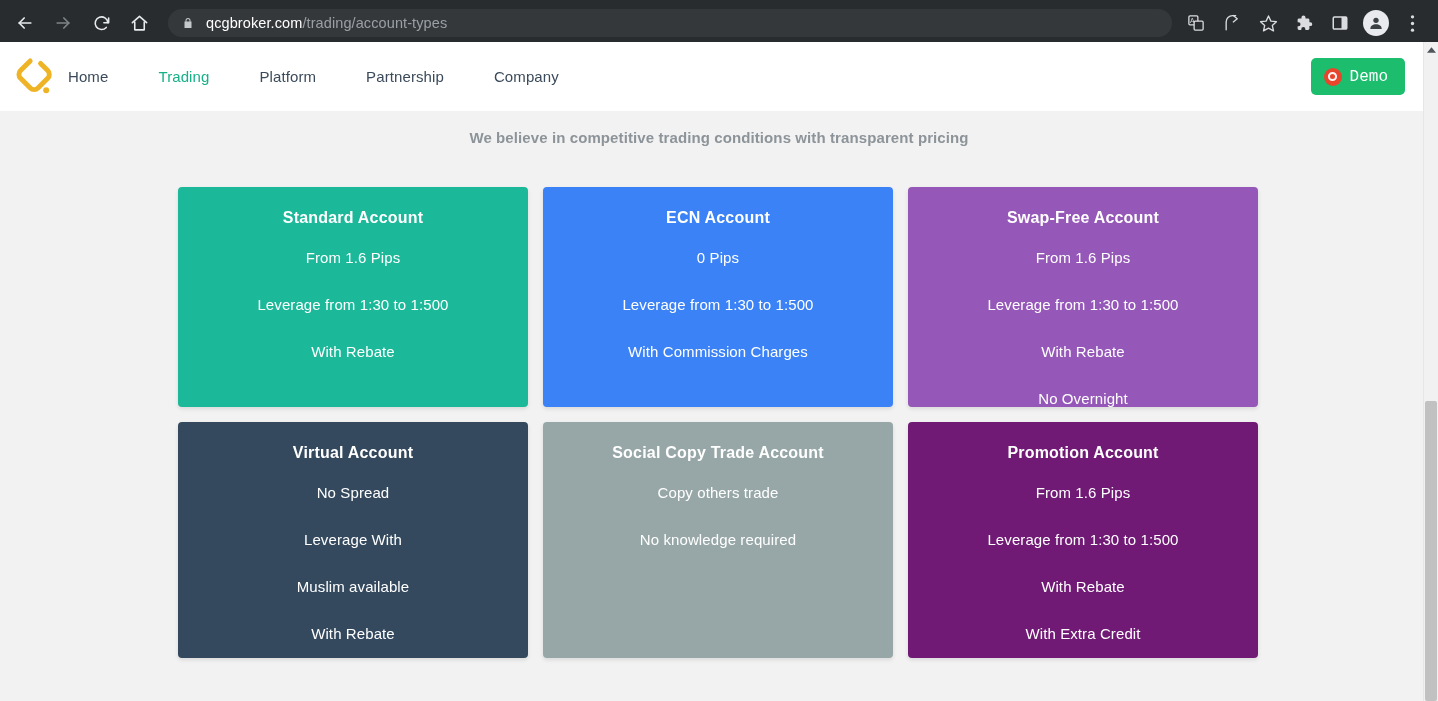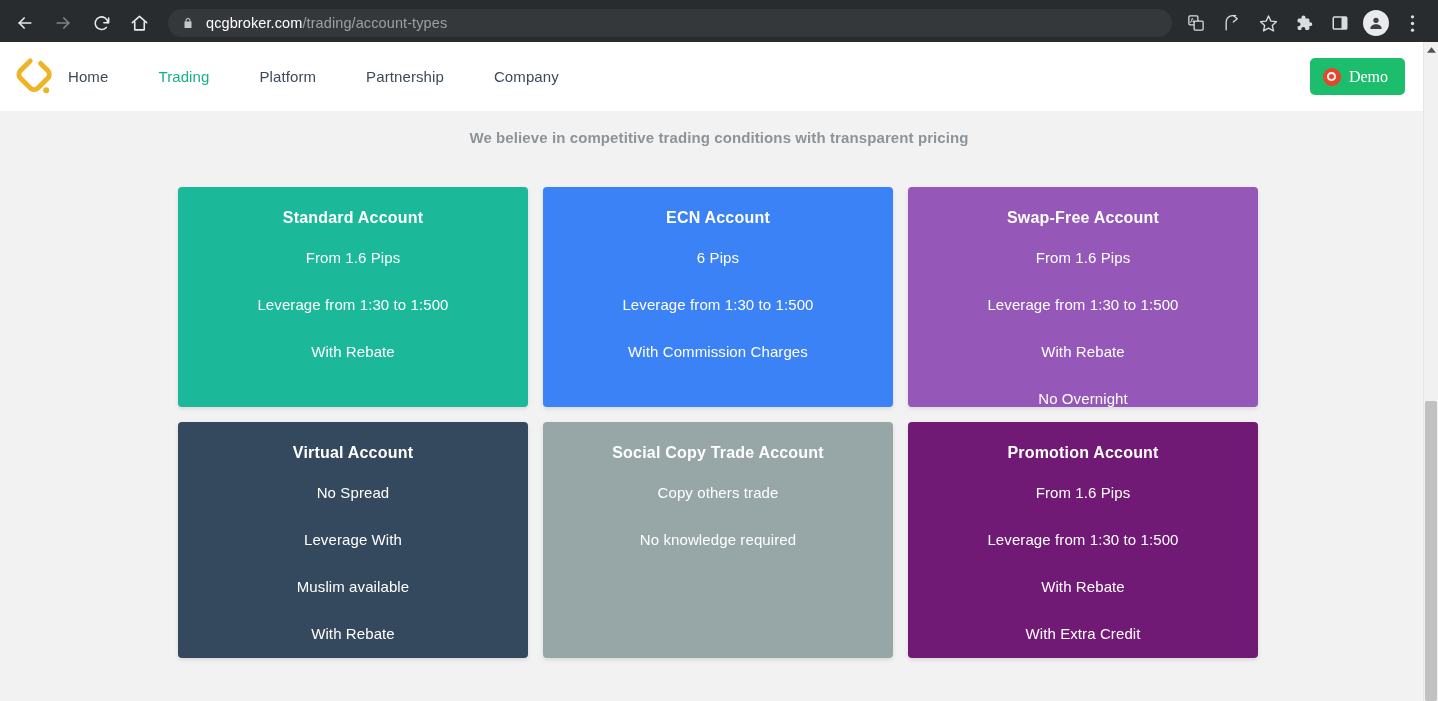--- a/index.html
+++ b/index.html
@@ -83,21 +83,21 @@
   .header-spacer { flex: 1 1 auto; }
   .demo-btn {
     background: #1cbd6d;
     color: #ffffff;
     border: none;
     border-radius: 5px;
     height: 37px;
     padding: 0 17px 0 13px;
     display: flex; align-items: center;
     font-size: 16px;
-    font-family: Liberation Serif, serif;
+    font-family: Liberation Mono, monospace;
     cursor: pointer;
   }
   .demo-icon {
     width: 18px; height: 18px; border-radius: 50%;
     background: #e8452c;
     margin-right: 8px;
     display: flex; align-items: center; justify-content: center;
     flex: 0 0 auto;
   }
 
@@ -299,21 +299,21 @@
 
     <div class="acct-card card-row1" style="background:#1bb99a">
       <div class="card-title">Standard Account</div>
       <div class="card-feat">From 1.6 Pips</div>
       <div class="card-feat">Leverage from 1:30 to 1:500</div>
       <div class="card-feat">With Rebate</div>
     </div>
 
     <div class="acct-card card-row1" style="background:#3b82f6">
       <div class="card-title">ECN Account</div>
-      <div class="card-feat">6 Pips</div>
+      <div class="card-feat">0 Pips</div>
       <div class="card-feat">Leverage from 1:30 to 1:500</div>
       <div class="card-feat">With Commission Charges</div>
     </div>
 
     <div class="acct-card card-row1" style="background:#9558b8">
       <div class="card-title">Swap-Free Account</div>
       <div class="card-feat">From 1.6 Pips</div>
       <div class="card-feat">Leverage from 1:30 to 1:500</div>
       <div class="card-feat">With Rebate</div>
       <div class="card-feat">No Overnight</div>

